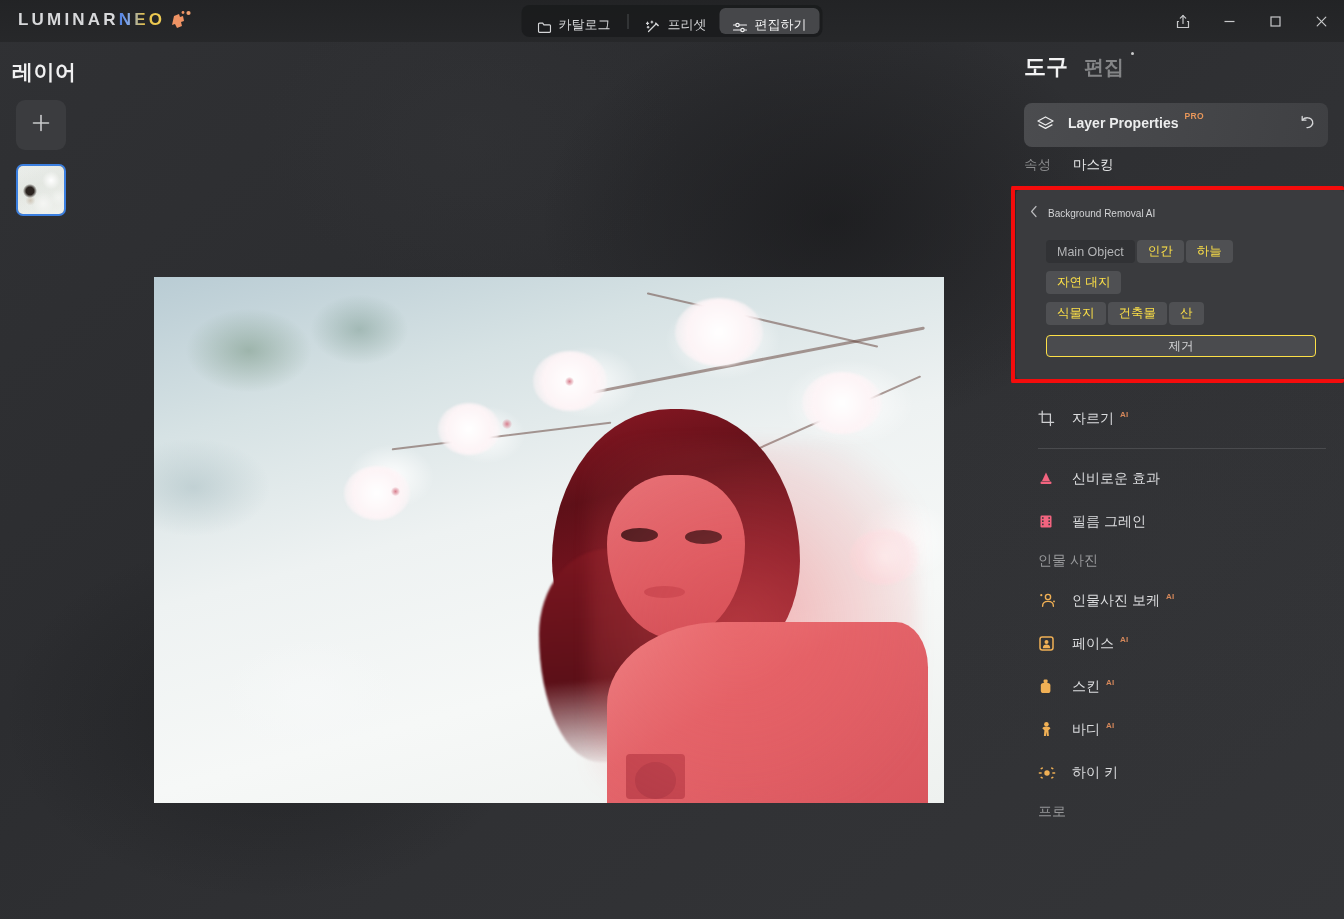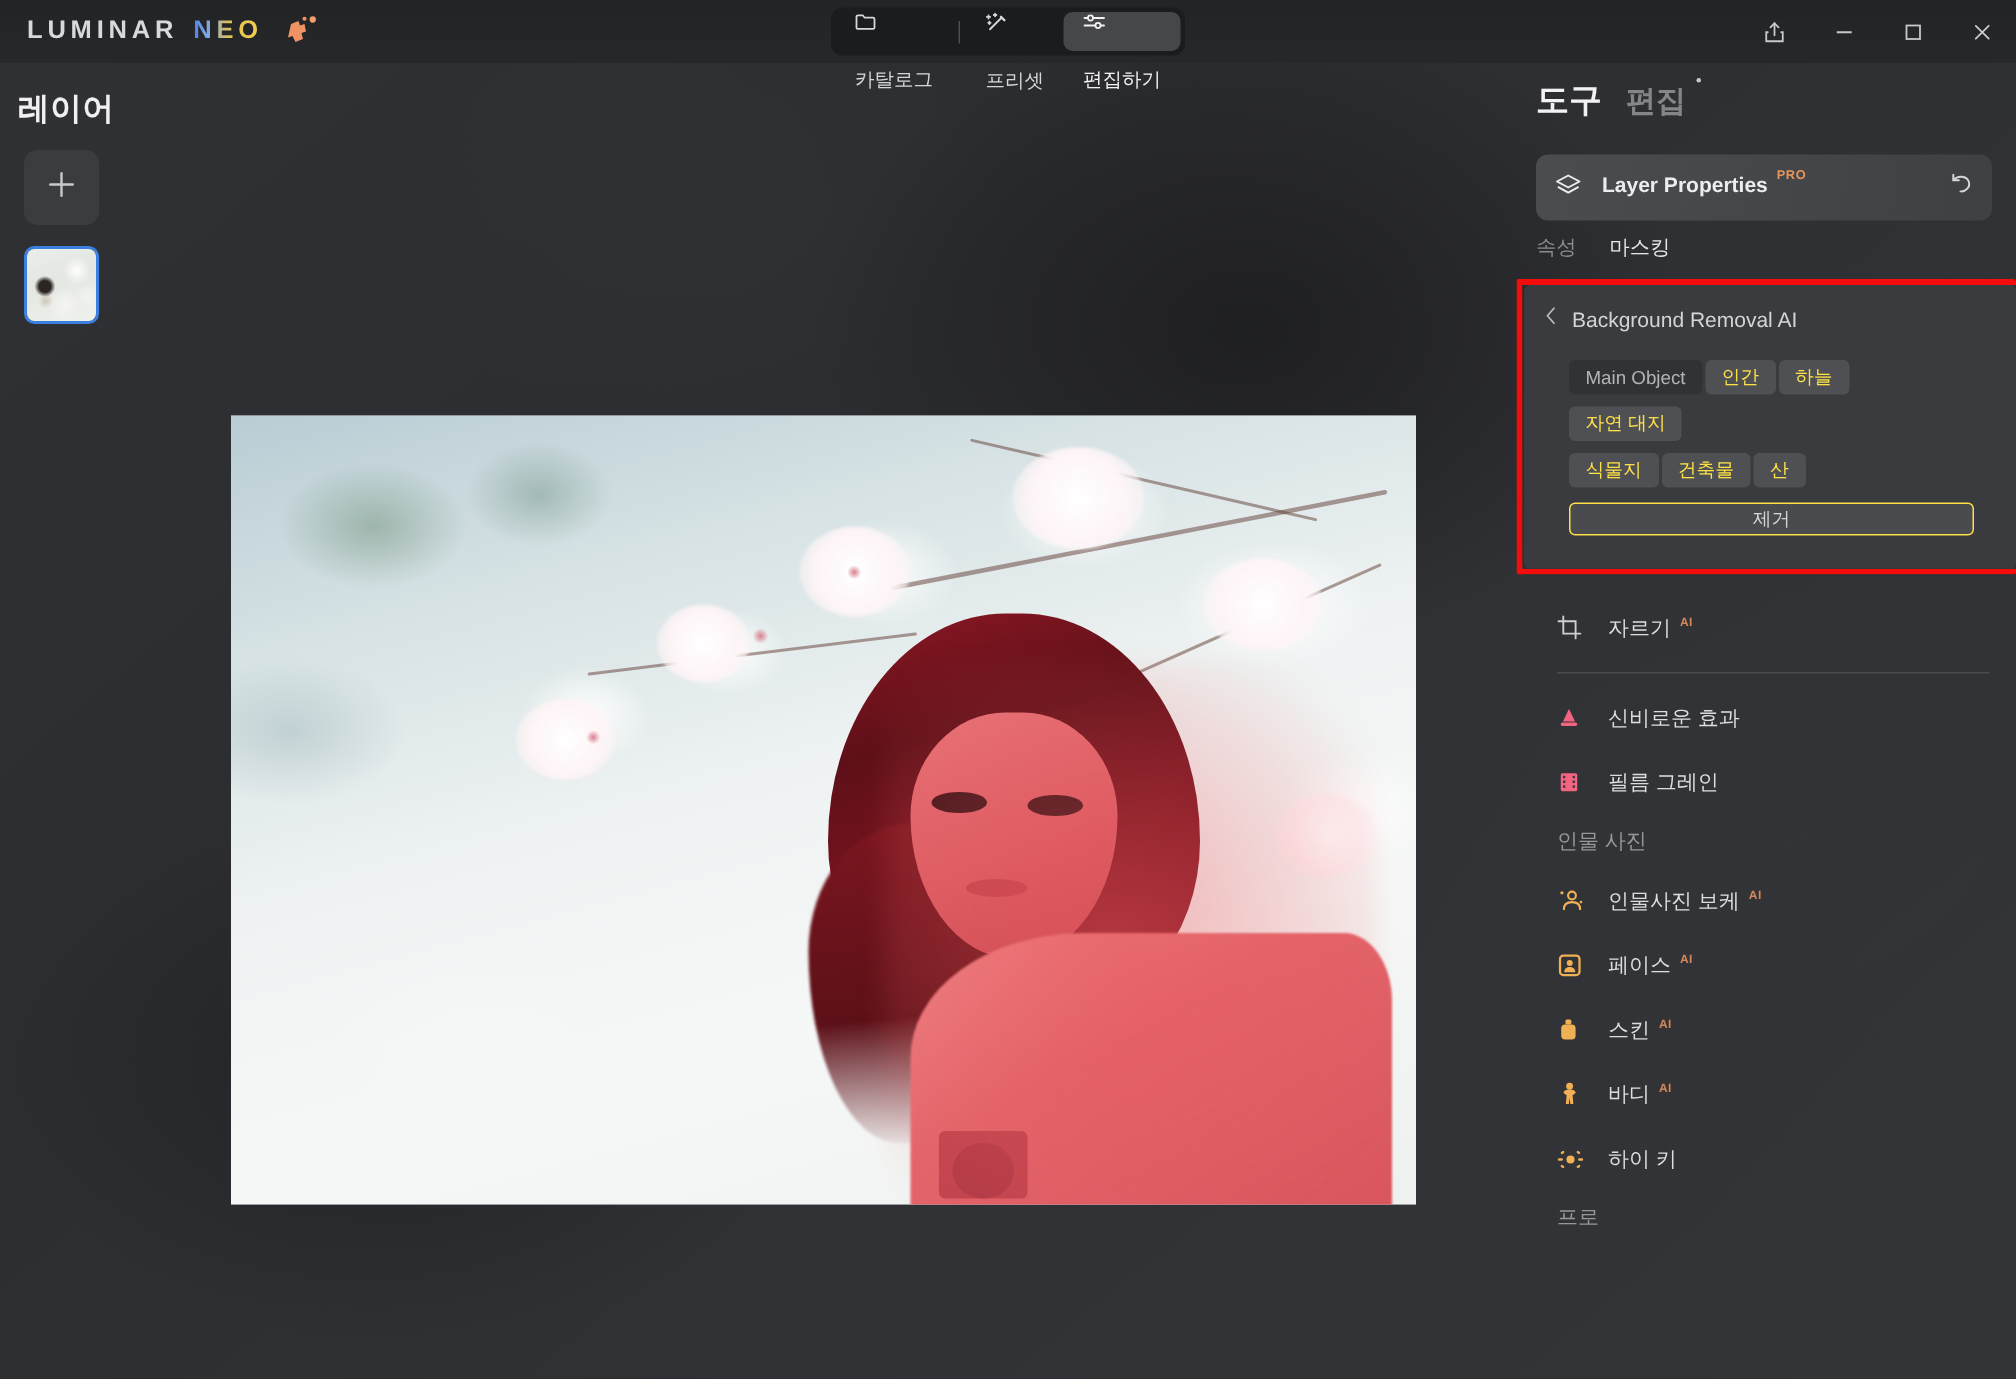--- a/index.html
+++ b/index.html
@@ -24,43 +24,43 @@
 
   
   .titlebar {
     position: absolute; top: 0; left: 0; width: 1344px; height: 42px;
     display: flex; align-items: center;
     background: linear-gradient(180deg, rgba(34,35,37,0.96), rgba(38,39,41,0.92));
     z-index: 40;
   }
   .brand {
     position: absolute; left: 18px; top: 9px;
-    display: flex; align-items: center; gap: 10px;
+    display: flex; align-items: center; 
   }
   .brand-lum {
     font-size: 17px; font-weight: 700; letter-spacing: 3.2px;
     color: #d8d9db;
   }
   .brand-neo {
     font-size: 17px; font-weight: 700; letter-spacing: 3.2px;
     background: linear-gradient(90deg, #4f7fe0 0%, #7aa3ef 18%, #e8c24a 55%, #f0cf57 100%);
     -webkit-background-clip: text; background-clip: text; color: transparent;
   }
   .brand-mark { position: relative; width: 26px; height: 22px; margin-left: 4px; }
   .brand-mark svg { display: block; }
 
   .center-tabs {
     position: absolute; left: 50%; transform: translateX(-50%); top: 5px;
     height: 32px; display: flex; align-items: center;
     background: rgba(24,25,27,0.72); border-radius: 8px; padding: 3px;
   }
   .tab {
-    display: flex; align-items: flex-start; gap: 23px;
+    display: flex; align-items: flex-end; gap: 7px;
     height: 26px; padding: 0 13px; border-radius: 6px;
-    font-size: 13px; color: #d5d6d8; white-space: nowrap; cursor: pointer; flex-direction: column;
+    font-size: 13px; color: #d5d6d8; white-space: nowrap; cursor: pointer;
   }
   .tab.active { background: #46474a; color: #f2f2f3; }
   .tab-sep { width: 1px; height: 15px; background: #4b4c4f; margin: 0 4px; }
   .tab svg { display: block; }
 
   .win-controls {
     position: absolute; right: 0; top: 0; height: 42px;
     display: flex; align-items: center;
   }
   .win-btn {
@@ -246,21 +246,21 @@
   }
 
   .bg-removal {
     position: absolute; left: 16px; top: 148px; width: 328px; height: 189px;
     background: #3a3b3e; border-radius: 4px;
   }
   .br-header {
     position: absolute; left: 14px; top: 14px; display: flex; align-items: center; gap: 10px;
     cursor: pointer;
   }
-  .br-header .br-title { font-size: 14px; color: #d3d4d6; }
+  .br-header .br-title { font-size: 10px; color: #d3d4d6; }
   .chips { position: absolute; left: 30px; top: 50px; width: 280px; }
   .chip-row { display: flex; gap: 2px; margin-bottom: 8px; }
   .chip {
     height: 23px; padding: 0 11px; border-radius: 4px;
     background: #4f5053; color: #fde047; font-size: 12.5px;
     display: flex; align-items: center; justify-content: center; cursor: pointer;
     white-space: nowrap;
   }
   .chip.selected { background: #313235; color: #b3b4b6; }
   .remove-btn {

